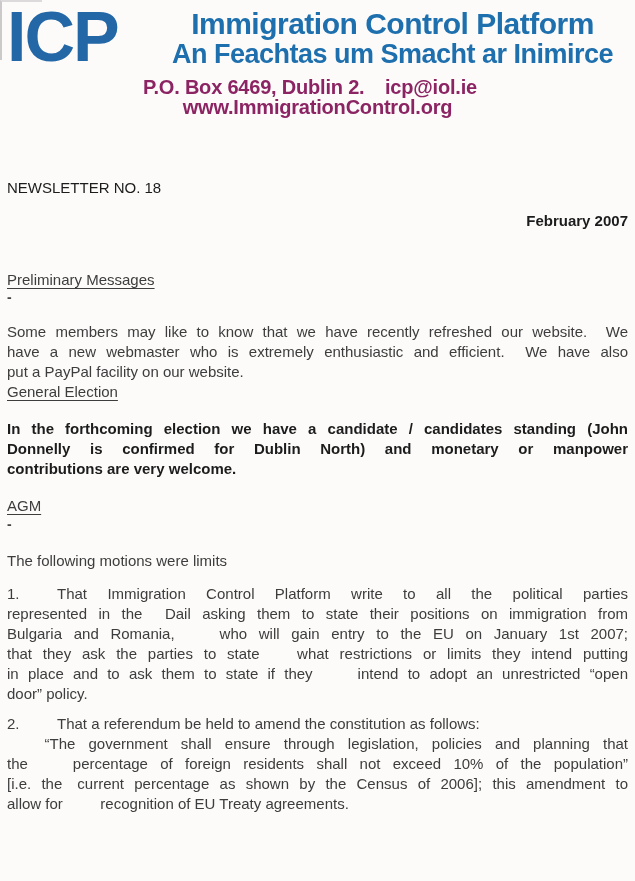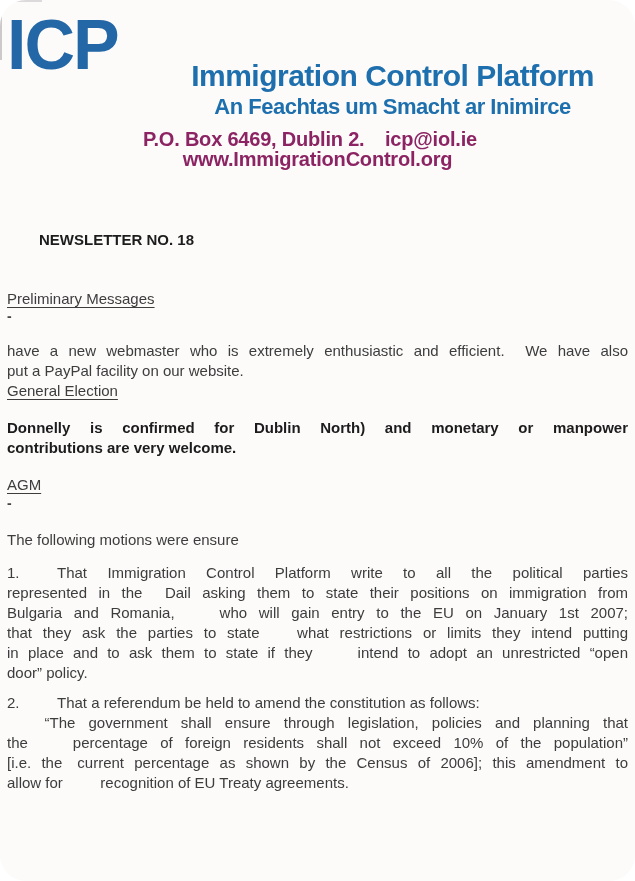--- a/index.html
+++ b/index.html
@@ -8,45 +8,44 @@
   }
   *{margin:0;padding:0;box-sizing:border-box;}
   html,body{background:#ffffff;}
   .page{
     position:relative;
     width:635px;height:881px;
     background:var(--paper);
     font-family:"Liberation Sans",sans-serif;
     font-size:15px;line-height:20px;
     color:var(--text-grey);
-    padding:8px 7px;
+    padding:0 7px;
     overflow:hidden;
-    border-radius:26px;
   }
   
   .corner{
     position:absolute;left:0;top:0;width:42px;height:60px;
     border-left:2px solid #cbc9c9;border-top:2px solid #dcdada;
     pointer-events:none;
   }
   .header{display:flex;align-items:flex-start;padding-top:6px;}
   .logo{
     width:150px;
     font-size:70px;line-height:62px;font-weight:bold;
     letter-spacing:-2px;color:var(--logo-blue);
   }
-  .titles{flex:1;text-align:center;font-weight:bold;color:var(--title-blue);padding-top:1px;margin-top:44px;}
+  .titles{flex:1;text-align:center;font-weight:bold;color:var(--title-blue);padding-top:1px;}
   .title{font-size:30px;line-height:33px;letter-spacing:-0.5px;}
-  .subtitle{font-size:22px;line-height:29px;letter-spacing:-0.5px;}
+  .subtitle{font-size:27px;line-height:29px;letter-spacing:-0.5px;}
   .address{
     margin-top:8px;text-align:center;font-weight:bold;
     font-size:20px;letter-spacing:-0.2px;color:var(--address-maroon);
     white-space:pre-wrap;
   }
-  .nl-no{margin-top:61px;font-weight:bold;color:var(--bold-black);margin-left:32px;}
+  .nl-no{margin-top:61px;font-weight:normal;color:var(--bold-black);}
   .date{margin-top:13px;font-weight:bold;text-align:right;color:var(--bold-black);}
   .heading{text-decoration:underline;text-underline-offset:3px;}
   .h-prelim{margin-top:39px;}
   .h-ge{margin-top:0;}
   .h-agm{margin-top:17px;}
   .dash{margin-top:2px;height:12px;line-height:10px;font-size:14px;font-weight:bold;color:#454545;}
   .dash2{margin-top:3px;}
   
   .jl .line{text-align:justify;text-align-last:justify;white-space:pre-wrap;}
   .jl .line:last-child{text-align-last:left;}
@@ -68,38 +67,41 @@
     <div class="logo">ICP</div>
     <div class="titles">
       <div class="title">Immigration Control Platform</div>
       <div class="subtitle">An Feachtas um Smacht ar Inimirce</div>
     </div>
   </div>
 
   <div class="address">P.O. Box 6469, Dublin 2.   icp@iol.ie   www.ImmigrationControl.org</div>
 
   <div class="nl-no">NEWSLETTER NO. 18</div>
+  <div class="date">February 2007</div>
 
   <div class="heading h-prelim">Preliminary Messages</div>
   <div class="dash">-</div>
   <div class="jl sp">
+      <div class="line">Some members may like to know that we have recently refreshed our website.  We</div>
       <div class="line">have a new webmaster who is extremely enthusiastic and efficient.  We have also</div>
       <div class="line">put a PayPal facility on our website.</div>
     </div>
 
   <div class="heading h-ge">General Election</div>
   <div class="jl bold sp-ge">
+      <div class="line">In the forthcoming election we have a candidate / candidates standing (John</div>
       <div class="line">Donnelly is confirmed for Dublin North) and monetary or manpower</div>
       <div class="line">contributions are very welcome.</div>
     </div>
 
   <div class="heading h-agm">AGM</div>
   <div class="dash dash2">-</div>
   <div class="jl sp-mi">
-      <div class="line">The following motions were ensure</div>
+      <div class="line">The following motions were limits</div>
     </div>
   <div class="jl sp-m1">
       <div class="line">1.   That Immigration Control Platform write to all the political parties</div>
       <div class="line">represented in the  Dail asking them to state their positions on immigration from</div>
       <div class="line">Bulgaria and Romania,   who will gain entry to the EU on January 1st 2007;</div>
       <div class="line">that they ask the parties to state   what restrictions or limits they intend putting</div>
       <div class="line">in place and to ask them to state if they   intend to adopt an unrestricted “open</div>
       <div class="line">door” policy.</div>
     </div>
   <div class="jl m2 sp-m2">

